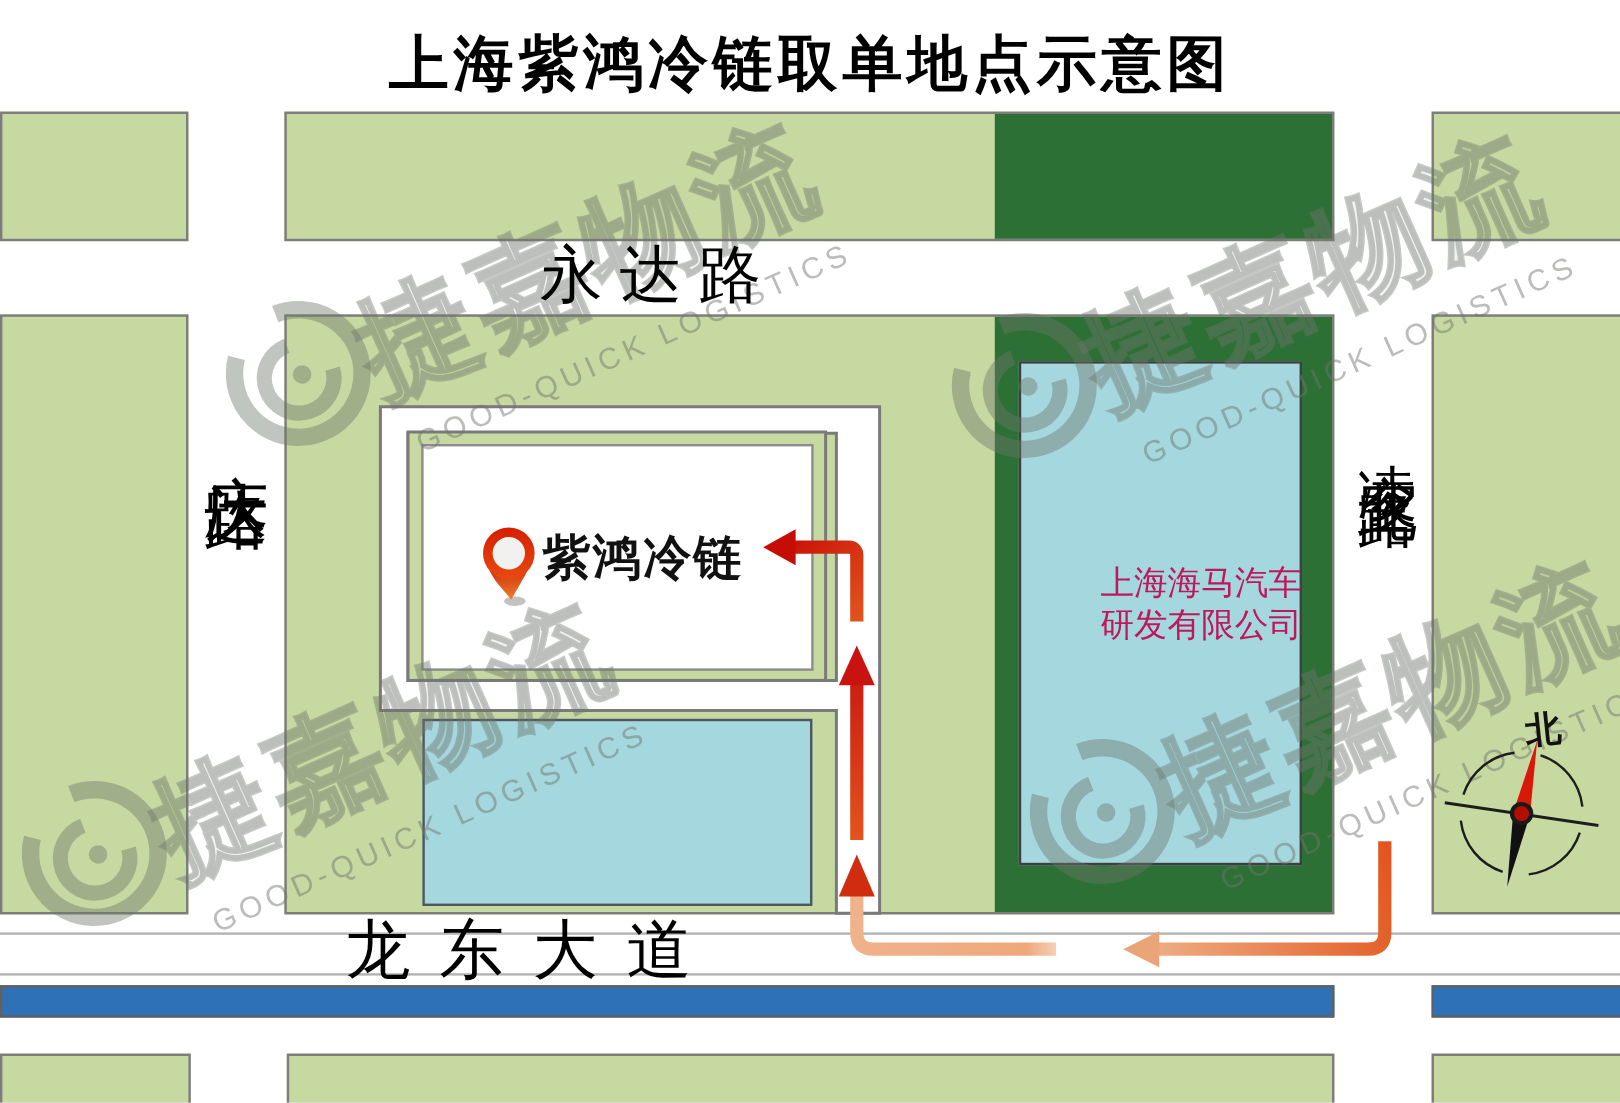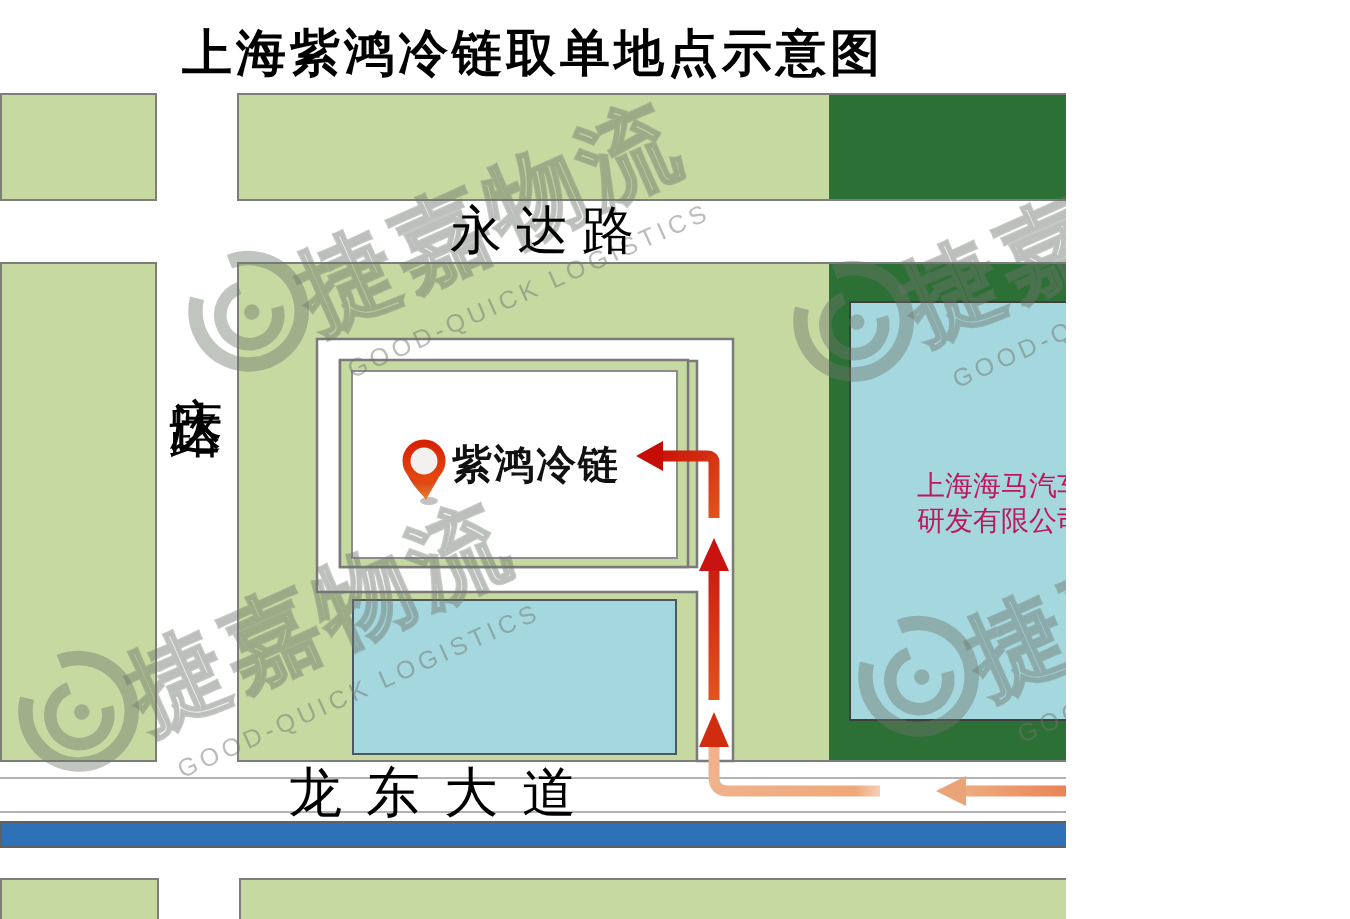--- a/index.html
+++ b/index.html
@@ -1,17 +1,17 @@
 <!DOCTYPE html>
 <html style="--green-light: #c5d9a1; --green-dark: #2d7036; --blue-building: #a4d7de; --blue-bar: #2f71b7; --border-gray: #7d7d7d; --lane-line: #b3b3b3; --arrow-red: #c81310; --arrow-orange: #e2561d; --arrow-salmon: #efab81; --pin-red: #d2270a; --watermark: #6e766c;"><head>
 <meta charset="utf-8">
 <style>
   html,body{margin:0;padding:0;background:#fff;}
   #canvas{
-    position:relative;width:1066px;height:919px;overflow:hidden;
+    position:relative;width:1350px;height:919px;overflow:hidden;
     background:#fff;font-family:"Liberation Sans","DejaVu Sans",sans-serif;
   }
   
   .block{
     position:absolute;background:var(--green-light);
     border:2px solid var(--border-gray);box-sizing:border-box;z-index:1;
   }
   .fill-dark{position:absolute;top:0;bottom:0;right:0;background:var(--green-dark);}
   
   .lane{position:absolute;left:0;width:1350px;height:2px;background:var(--lane-line);z-index:1;}

